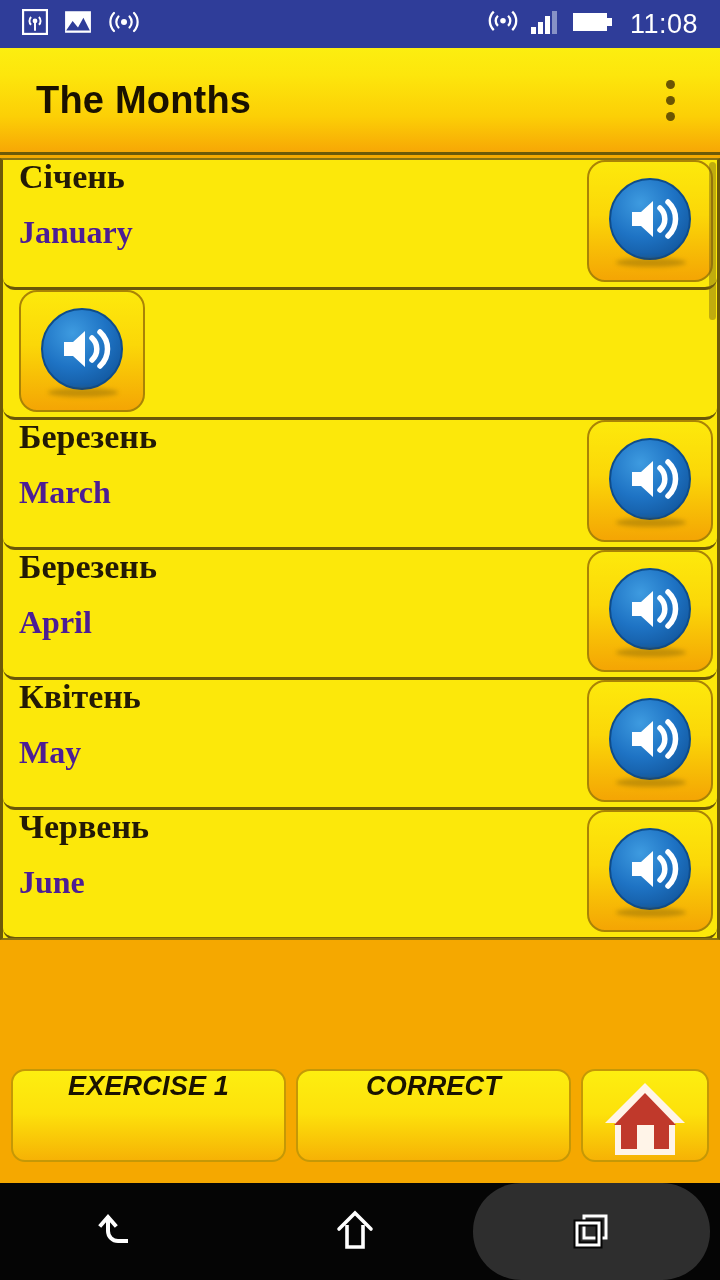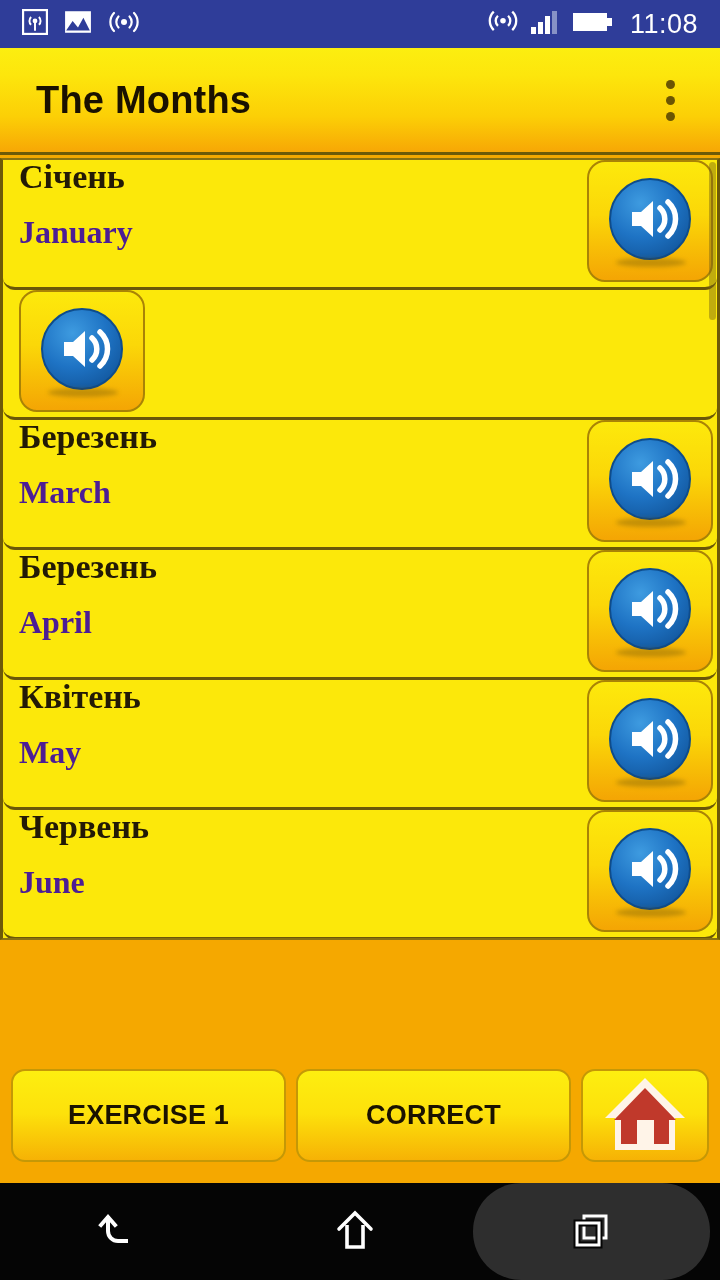--- a/index.html
+++ b/index.html
@@ -173,24 +173,25 @@
     gap: 10px;
     padding: 0 11px;
   }
   .bbtn {
     flex: 1 1 0;
     height: 93px;
     border-radius: 14px;
     background: linear-gradient(to bottom, #FDEE10 0%, #FDE10B 48%, #F6B205 100%);
     border: 2px solid #C59806;
     display: flex;
-    align-items: center;
+    align-items: flex-start;
     justify-content: center;
     cursor: pointer;
     overflow: hidden;
+    font-style: italic;
   }
   .bbtn-label {
     color: #1A1200;
     font-size: 27px;
     font-weight: bold;
     letter-spacing: 0.2px;
     white-space: nowrap;
     font-family: "Liberation Sans", sans-serif;
   }
   #home-button { flex: 0 0 128px; }

